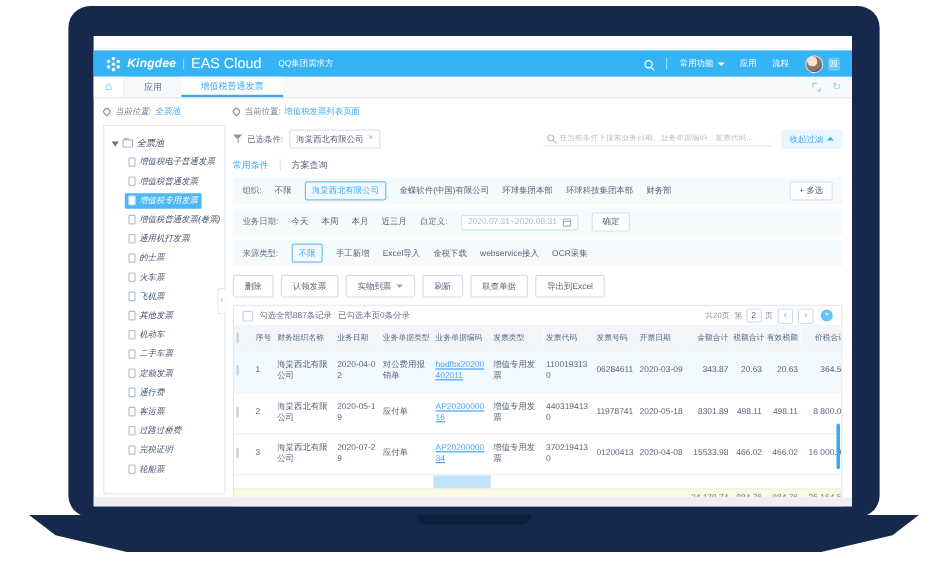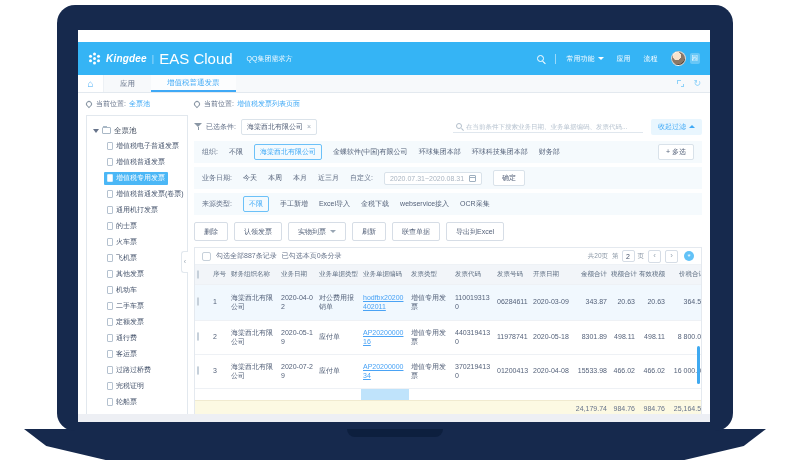--- a/index.html
+++ b/index.html
@@ -6,27 +6,27 @@
   body { width:790px; height:468px; background:#fff; font-family:"Liberation Sans","DejaVu Sans",sans-serif; overflow:hidden; position:relative; }
 
   
   .laptop-frame { position:absolute; left:57px; top:5px; width:676px; height:426px; background:#16294d; border-radius:18px; }
   .laptop-base { position:absolute; left:24px; top:429px; width:742px; height:31px; background:#16294d; clip-path:polygon(0 0,100% 0,97% 55%,89% 100%,11% 100%,3% 55%); }
   .base-notch { position:absolute; left:50%; top:429px; transform:translateX(-50%); width:96px; height:8px; background:#0d1f3e; border-radius:0 0 10px 10px; z-index:2; }
   .screen { position:absolute; left:21px; top:25px; width:632px; height:392px; background:#fff; overflow:hidden; }
 
   
   .strip-top { height:12px; }
-  .app-header { height:33px; background:#35b4f5; display:flex; align-items:center; padding:0 10px; color:#fff; }
+  .app-header { height:22px; background:#35b4f5; display:flex; align-items:center; padding:0 10px; color:#fff; }
   .kd-logo { width:13px; height:13px; position:relative; margin-right:5px; flex:none; }
   .kd-logo::before { content:''; position:absolute; left:5px; top:5px; width:3px; height:3px; border-radius:50%; background:#fff;
      box-shadow:0 -4.5px 0 #fff, 4px -2.2px 0 #fff, 4px 2.2px 0 #fff, 0 4.5px 0 #fff, -4px 2.2px 0 #fff, -4px -2.2px 0 #fff; }
   .brand { font-size:10px; font-weight:bold; font-style:italic; letter-spacing:.2px; }
   .brand-div { margin:0 5px; opacity:.55; font-size:9px; font-weight:300; }
-  .product { font-size:15px; }
+  .product { font-size:12px; }
   .workspace { font-size:7px; margin-left:14px; opacity:.95; }
   .hdr-spacer { flex:1; }
   .mag { width:7px; height:7px; border:1px solid #fff; border-radius:50%; position:relative; flex:none; }
   .mag::after { content:''; position:absolute; width:4px; height:1px; background:#fff; transform:rotate(45deg); right:-3px; bottom:-2px; }
   .hdr-div { width:1px; height:10px; background:rgba(255,255,255,.5); margin:0 11px; }
   .hdr-item { font-size:7px; margin-right:13px; display:flex; align-items:center; gap:3px; }
   .caret-dn-w { width:0; height:0; border-left:3px solid transparent; border-right:3px solid transparent; border-top:3px solid #fff; }
   .avatar { width:15px; height:15px; border-radius:50%; flex:none; margin-right:4px; border:1px solid rgba(255,255,255,.7);
      background:radial-gradient(circle at 38% 32%, #f7e3cd 0 34%, #8a7767 35% 68%, #54483d 69%); }
   .user-chip { font-size:6.5px; background:rgba(255,255,255,.25); padding:1px 2px; border-radius:2px; }
@@ -44,21 +44,21 @@
   .icon-refresh { color:#8fd2f9; font-size:9px; line-height:1; }
 
   
   .page { display:flex; gap:6px; padding:5px 8px 0; height:340px; position:relative; }
   .pin { width:6px; height:6px; border:1px solid #8a97a5; border-radius:50% 50% 50% 0; transform:rotate(-45deg); flex:none; }
   .loc-line { display:flex; align-items:center; font-size:7px; color:#66738a; height:12px; }
   .loc-label { margin-left:4px; }
   .loc-link { color:#3fa9f6; margin-left:3px; }
 
   
-  .left-col { width:102px; flex:none; }
+  .left-col { width:102px; flex:none;font-style:italic; }
   .left-col .loc-line { margin-bottom:5px; }
   .tree { border:1px solid #e2e8ee; height:308px; padding:7px 0 0 6px; position:relative; background:#fff; }
   .tree-root { display:flex; align-items:center; font-size:7.5px; color:#333f52; height:15px; }
   .caret-dn { width:0; height:0; border-left:3px solid transparent; border-right:3px solid transparent; border-top:4px solid #66738a; margin-right:2px; }
   .folder { width:9px; height:7px; border:1px solid #a9b8c6; border-radius:1px; position:relative; margin:0 3px 0 1px; background:#fff; }
   .folder::before { content:''; position:absolute; top:-2px; left:0; width:4px; height:1px; background:#a9b8c6; }
   .tree-item { display:flex; align-items:center; height:16px; padding-left:11px; font-size:7px; color:#45536b; }
   .row-wrap { display:flex; align-items:center; padding:1.5px 3px; border-radius:1px; }
   .doc-ico { width:6px; height:8px; border:1px solid #b4c1cf; border-radius:1px; margin-right:3px; background:#fff; flex:none; }
   .tree-item.selected .row-wrap { background:#4bb7f6; color:#fff; }
@@ -314,20 +314,25 @@
           <span class="search-line">
             <span class="mag-gray"></span>
             <input class="search-input" placeholder="在当前条件下搜索业务日期、业务单据编码、发票代码..." style="">
           </span>
           <span class="collapse-filter">
             <span>收起过滤</span>
             <span class="caret-up-b"></span>
           </span>
         </div>
 
+        <div class="filter-tabs">
+          <span class="ftab active">常用条件</span>
+          <span class="ftab-div"></span>
+          <span class="ftab">方案查询</span>
+        </div>
 
         <div class="f-row">
           <span class="f-label">组织:</span>
           <span class="opt">不限</span>
           <span class="opt selected">海棠西北有限公司</span>
           <span class="opt">金蝶软件(中国)有限公司</span>
           <span class="opt">环球集团本部</span>
           <span class="opt">环球科技集团本部</span>
           <span class="opt">财务部</span>
           <span class="more-btn">+ 多选</span>

